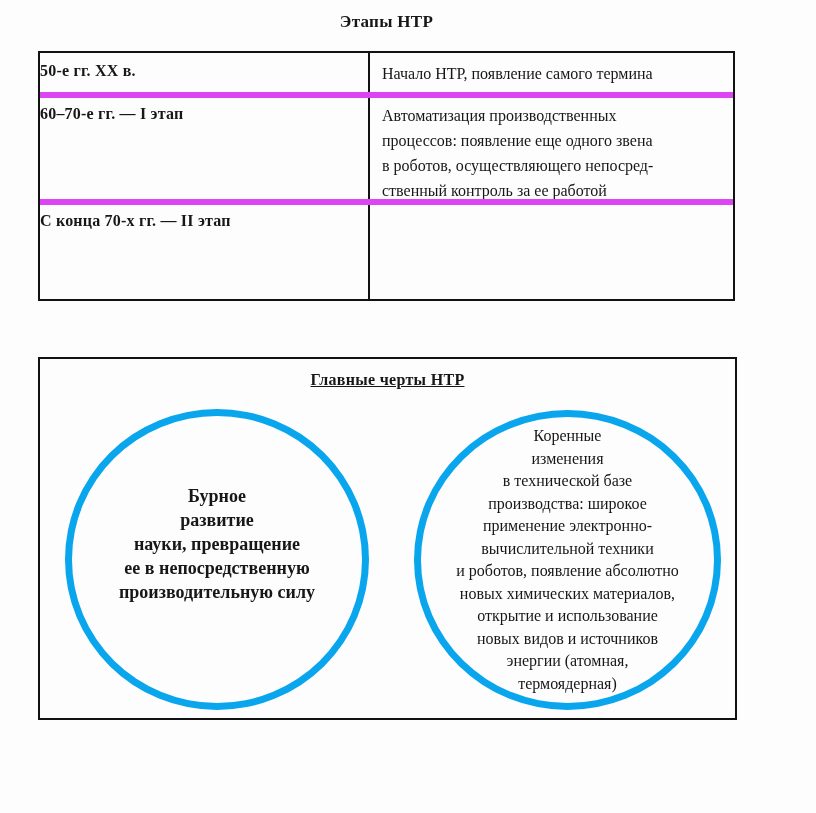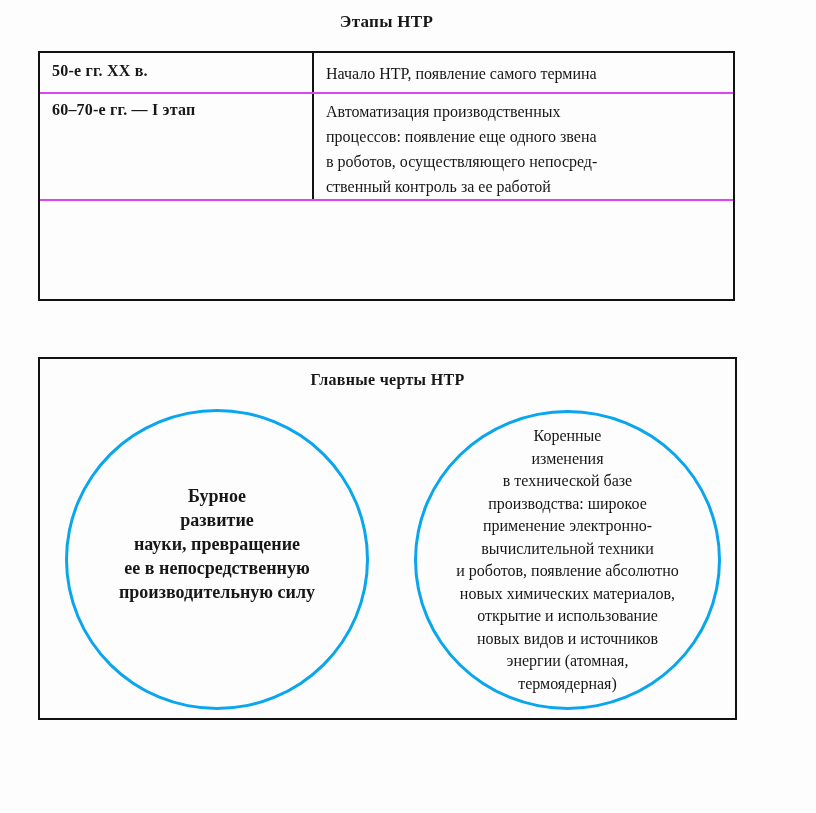--- a/index.html
+++ b/index.html
@@ -22,52 +22,53 @@
     font-family:"Liberation Serif", serif;
     letter-spacing:.3px;
   }
   .stages-table{
     position:absolute;left:38px;top:51px;width:697px;height:250px;
     border:2px solid #161616;
     box-sizing:border-box;
     display:flex;flex-direction:column;
   }
   .t-row{display:flex;box-sizing:border-box;}
-  .t-row + .t-row{border-top:2px solid #d946ef;}
+  .t-row + .t-row{border-top:6px solid #d946ef;}
   .t-row.r1{height:39px;}
   .t-row.r2{height:107px;}
   .t-row.r3{flex:1;}
   .cell-period{
-    width:274px;box-sizing:border-box;
+    width:330px;box-sizing:border-box;
     border-right:2px solid #161616;
     font-weight:bold;font-size:16px;
-    padding:7px 6px 0 12px;
+    padding:7px 6px 0 0;
     letter-spacing:.2px;
   }
   .r1 .cell-period{padding-top:9px;}
   .cell-desc{
     flex:1;box-sizing:border-box;
     font-size:16px;line-height:25px;
     padding:5px 22px 0 12px;
     white-space:pre-line;
   }
   .r1 .cell-desc{padding-top:8px;}
   
   .features-box{
     position:absolute;left:38px;top:357px;width:699px;height:363px;
     border:2.5px solid #161616;
     box-sizing:border-box;
   }
   .features-title{
     position:absolute;left:0;top:12px;width:100%;
     text-align:center;font-weight:bold;font-size:16px;
     letter-spacing:.3px;
+    text-decoration:underline;
   }
   .ellipse{
-    position:absolute;border:3px solid #0ea5e9;border-radius:50%;
+    position:absolute;border:7px solid #0ea5e9;border-radius:50%;
     box-sizing:border-box;
     display:flex;align-items:center;justify-content:center;
     text-align:center;
   }
   .ellipse-left{left:25px;top:50px;width:304px;height:301px;}
   .ellipse-right{left:374px;top:51px;width:307px;height:300px;}
   .circle-text{
     white-space:pre-line;
   }
   .ellipse-left .circle-text{
@@ -90,20 +91,21 @@
       <div class="cell-desc">Начало НТР, появление самого термина</div>
     </div>
     <div class="t-row r2">
       <div class="cell-period">60–70-е гг. — I этап</div>
       <div class="cell-desc">Автоматизация производственных
 процессов: появление еще одного звена
 в роботов, осуществляющего непосред-
 ственный контроль за ее работой</div>
     </div>
     <div class="t-row r3">
+      <div class="cell-period">С конца 70-х гг. — II этап</div>
     </div>
   </div>
 
   <div class="features-box">
     <div class="features-title">Главные черты НТР</div>
 
     <div class="ellipse ellipse-left">
       <div class="circle-text">Бурное
 развитие
 науки, превращение

